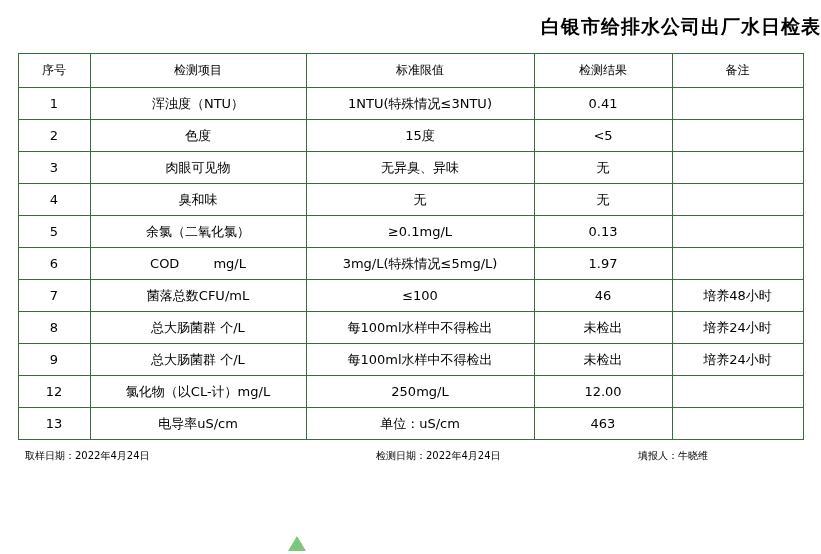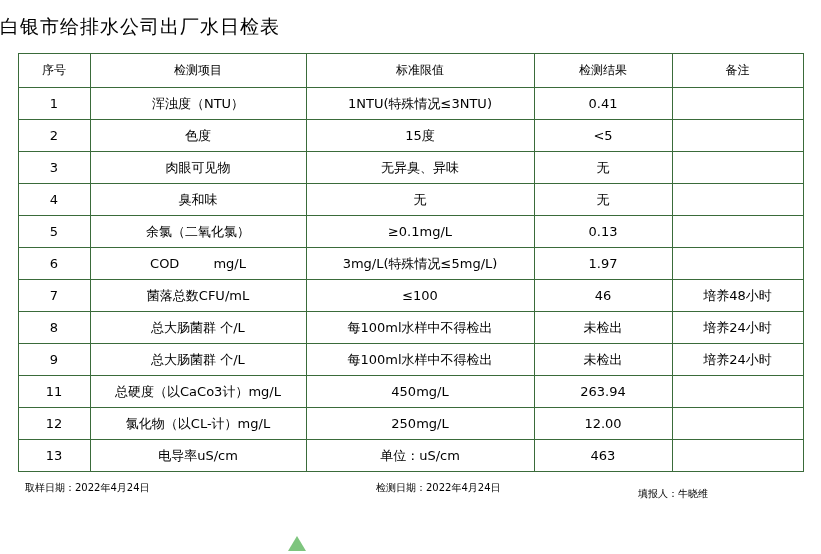--- a/index.html
+++ b/index.html
@@ -14,23 +14,23 @@
     color: #000000;
     overflow: hidden;
   }
   .page {
     position: relative;
     width: 821px;
     height: 554px;
     box-sizing: border-box;
   }
   .title {
-    text-align: left;
+    text-align: right;
     font-size: 19px;
-    font-weight: normal;
+    font-weight: bold;
     letter-spacing: 1px;
     padding-top: 14px;
     padding-bottom: 13px;
     color: #000;
   }
   table.report {
     border-collapse: collapse;
     width: 785px;
     margin: 0 auto;
     table-layout: fixed;
@@ -76,21 +76,21 @@
     top: 0;
   }
   .footer .f-test {
     position: absolute;
     left: 358px;
     top: 0;
   }
   .footer .f-filler {
     position: absolute;
     left: 620px;
-    top: 6px;
+    top: 0;
   }
   .mark {
     position: absolute;
     left: 288px;
     top: 536px;
     width: 0;
     height: 0;
     border-left: 9px solid transparent;
     border-right: 9px solid transparent;
     border-bottom: 15px solid #67bb67;
@@ -184,27 +184,20 @@
         <td>培养24小时</td>
       </tr>
       <tr>
         <td>9</td>
         <td>总大肠菌群 个/L</td>
         <td>每100ml水样中不得检出</td>
         <td>未检出</td>
         <td>培养24小时</td>
       </tr>
       <tr>
-        <td>11</td>
-        <td>总硬度（以CaCo3计）mg/L</td>
-        <td>450mg/L</td>
-        <td>263.94</td>
-        <td></td>
-      </tr>
-      <tr>
         <td>12</td>
         <td>氯化物（以CL-计）mg/L</td>
         <td>250mg/L</td>
         <td>12.00</td>
         <td></td>
       </tr>
       <tr>
         <td>13</td>
         <td>电导率uS/cm</td>
         <td>单位：uS/cm</td>

